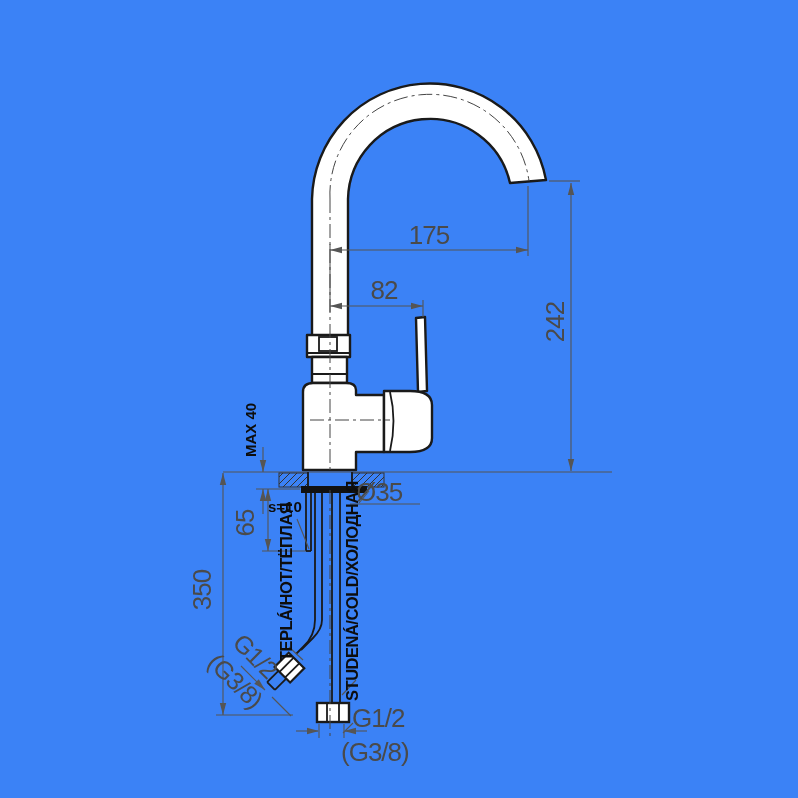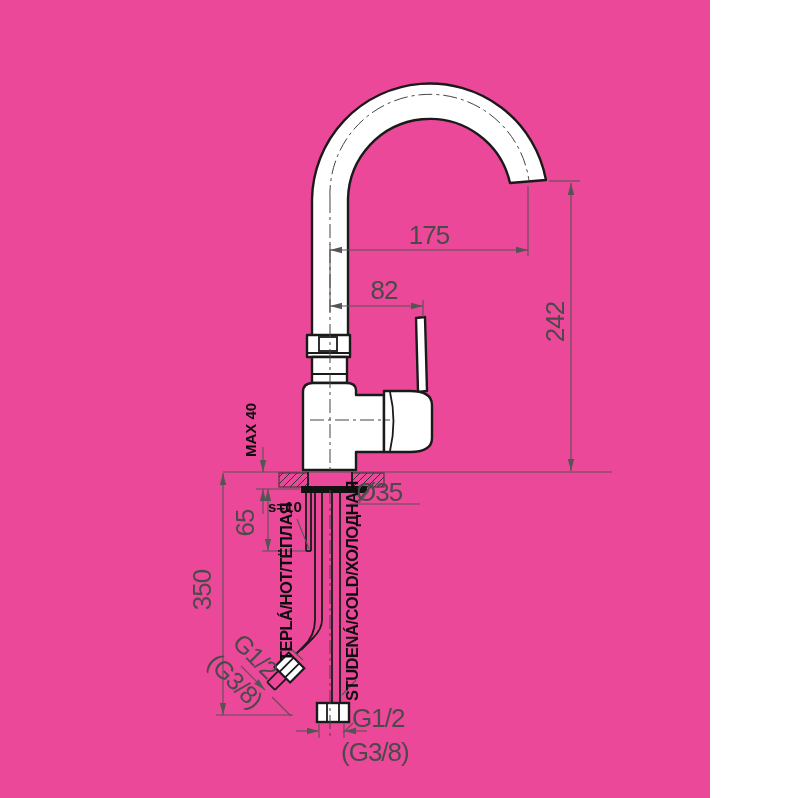--- a/index.html
+++ b/index.html
@@ -1,16 +1,16 @@
 <!DOCTYPE html>
 <html><head>
 <meta charset="utf-8">
 <style>
   html,body{margin:0;padding:0;background:#fff;}
-  .stage{position:relative;width:710px;height:798px;background:#ec4899;overflow:hidden;
+  .stage{position:relative;width:798px;height:798px;background:#3b82f6;overflow:hidden;
          font-family:"Liberation Sans", sans-serif;}
   svg{position:absolute;left:0;top:0;}
   text{font-family:"Liberation Sans", sans-serif;}
   .dim-text{fill:#4a4a4a;font-size:26px;letter-spacing:-1px;}
   .g-text{fill:#4a4a4a;font-size:25px;letter-spacing:-1px;}
   .bold-label{fill:#0d0d0d;font-size:16.5px;font-weight:bold;letter-spacing:-0.5px;}
   .small-bold{fill:#0d0d0d;font-size:15px;font-weight:bold;}
   .outline{fill:#ffffff;stroke:#1a1a1a;stroke-width:2.4;stroke-linejoin:round;}
   .detail{fill:none;stroke:#1a1a1a;stroke-width:1.8;}
   .dimline{stroke:#555555;stroke-width:1.1;fill:none;}

